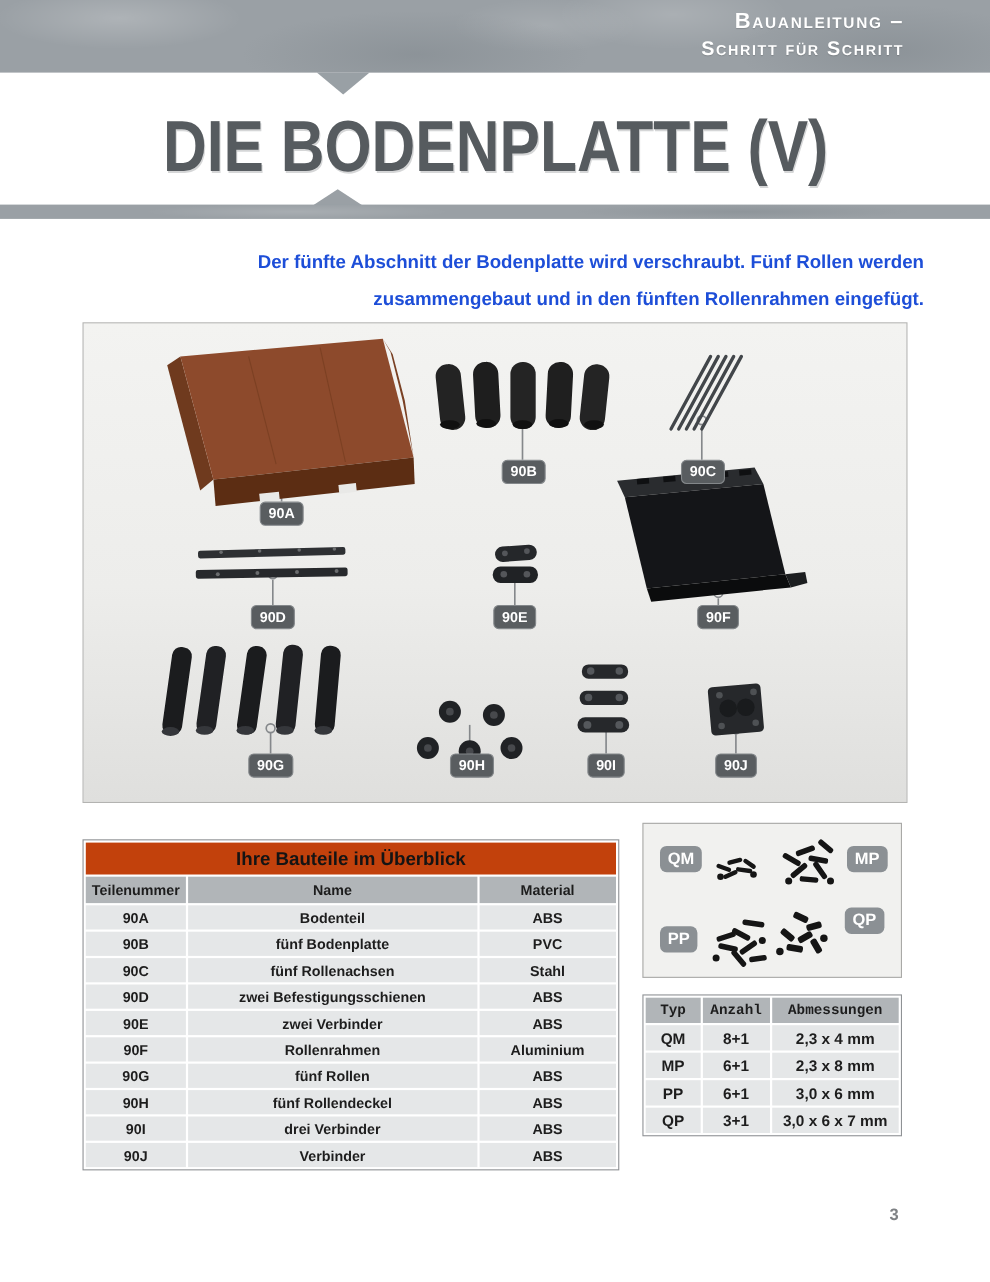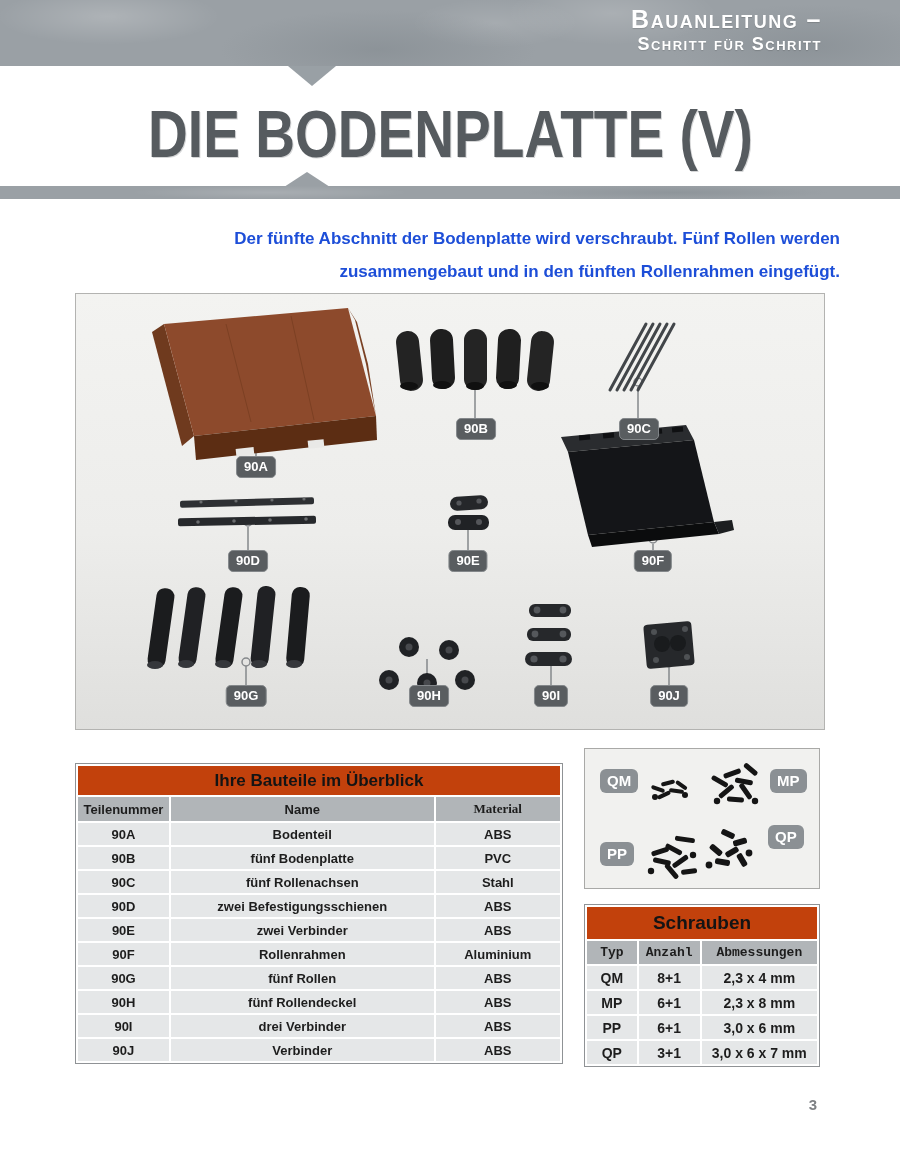--- a/index.html
+++ b/index.html
@@ -11,21 +11,21 @@
     background-color:#9aa0a5;
     background-image:
       radial-gradient(ellipse 160px 40px at 12% 25%, rgba(255,255,255,.20), transparent 70%),
       radial-gradient(ellipse 220px 55px at 42% 75%, rgba(118,126,132,.38), transparent 72%),
       radial-gradient(ellipse 150px 45px at 68% 20%, rgba(255,255,255,.16), transparent 70%),
       radial-gradient(ellipse 200px 60px at 90% 70%, rgba(112,120,126,.32), transparent 70%),
       radial-gradient(ellipse 120px 35px at 55% 35%, rgba(255,255,255,.12), transparent 70%);}
   .banner-text{position:absolute;right:78px;top:7px;text-align:right;color:#ffffff;
     font-weight:bold;font-variant:small-caps;line-height:25px;
     text-shadow:0 1px 1px rgba(0,0,0,.15);}
-  .banner-line1{font-size:25px;letter-spacing:1.5px;}
+  .banner-line1{font-size:20px;letter-spacing:1.5px;}
   .banner-line2{font-size:18px;letter-spacing:1.5px;}
   .chev-down{position:absolute;left:288px;top:66px;width:0;height:0;
     border-left:24px solid transparent;border-right:24px solid transparent;
     border-top:20px solid #99a0a5;}
 
   
   .page-title{position:absolute;left:0;top:96px;width:900px;text-align:center;}
   .page-title span{display:inline-block;font-size:54px;font-weight:bold;color:#565b5f;
     letter-spacing:0px;transform:scale(1.02,1.22);transform-origin:center top;
     text-shadow:1px 1px 0 rgba(86,91,95,.25);}
@@ -58,21 +58,21 @@
   .tbl{border:1px solid #8f9295;}
   .tbl .title-cell{background:#c2410c;text-align:center;font-weight:bold;color:#141414;}
   .tbl .head-cell{background:#b1b5b8;text-align:center;font-weight:bold;color:#1d1d1d;}
   .tbl .data-cell{background:#e5e7e8;text-align:center;font-weight:bold;color:#1d1d1d;}
 
   .parts-table{left:75px;top:763px;}
   .parts-table table{width:488px;}
   .parts-table .title-cell{font-size:17px;height:27px;}
   .parts-table .head-cell{font-size:13px;height:22px;}
   .parts-table .data-cell{font-size:13px;height:20px;}
-  .col-num{width:89px;} .col-name{width:262px;} .col-mat{width:123px;font-family:Liberation Serif, serif;}
+  .col-num{width:89px;} .col-name{width:262px;} .col-mat{width:123px;}
 
   
   .screws-panel{position:absolute;left:584px;top:748px;width:236px;height:141px;
     box-sizing:border-box;border:1px solid #a9a9a7;background:#f1f1ef;}
   .screw-badge{position:absolute;background:#8b9094;color:#ffffff;font-weight:bold;
     font-size:15px;line-height:18px;padding:3px 7px;border-radius:6px;}
   .pile{position:absolute;}
 
   
   .screws-table{left:584px;top:904px;}
@@ -379,23 +379,20 @@
         <rect x="38" y="32" width="14" height="6" rx="2" transform="rotate(60 45 35)"></rect>
         <circle cx="12" cy="40" r="3.4"></circle>
           <circle cx="52" cy="28" r="3.4"></circle>
       </g>
     </svg>
   </div>
 
   <div class="tbl-wrap screws-table">
     <table class="tbl">
       <tbody>
-          <tr>
-        <td class="title-cell" colspan="3">Schrauben</td>
-      </tr>
       <tr>
         <td class="head-cell col-typ">Typ</td>
         <td class="head-cell col-anz">Anzahl</td>
         <td class="head-cell col-abm">Abmessungen</td>
       </tr>
       <tr>
         <td class="data-cell">QM</td>
         <td class="data-cell">8+1</td>
         <td class="data-cell">2,3 x 4 mm</td>
       </tr>

